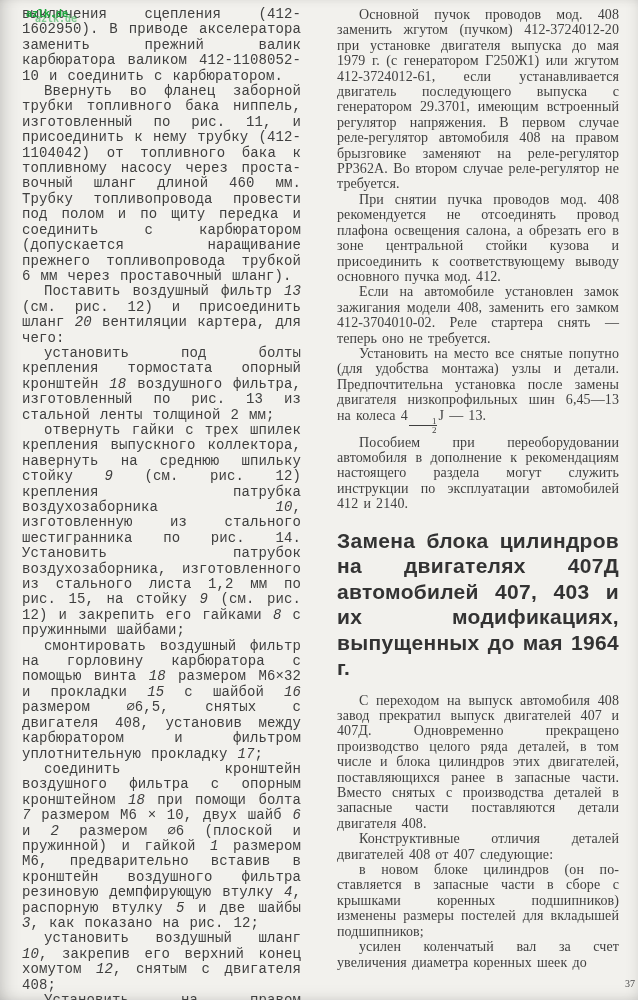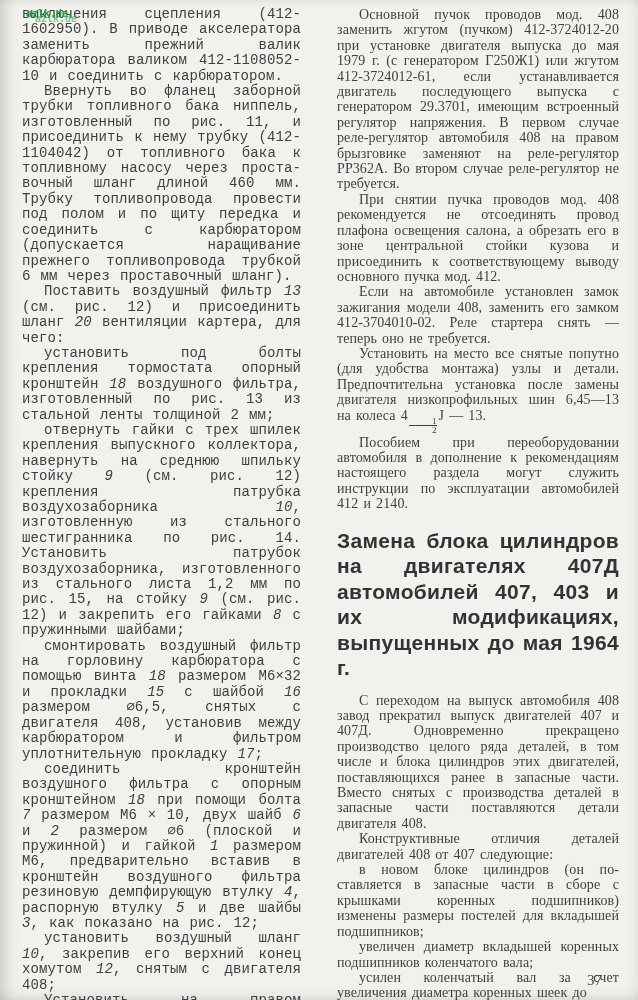--- a/index.html
+++ b/index.html
@@ -44,22 +44,22 @@
   .frac .den { border-top:1px solid currentColor; padding:0 1px; }
   .watermark {
     position:absolute; left:26px; top:8px;
     font-family:"DejaVu Sans Mono", monospace;
     font-size:10px; font-weight:bold;
     color: var(--watermark_green, #1ea83e);
     text-shadow: 9px 5px 0 rgba(30,168,62,0.55);
     z-index:2;
   }
   .page-number {
-    position:absolute; right:36px; bottom:11px;
-    font-size:15px; color:#4a4a4a;
+    position:absolute; right:3px; bottom:11px;
+    font-size:10px; color:#4a4a4a;
   }
 </style>
 </head>
 <body>
 
 <div class="page">
   <div class="watermark">azlk.de</div>
   <div class="col col-left">
       <p class="para">выключения сцепления (412-1602950). В приводе акселератора заменить преж­ний валик карбюратора валиком 412-1108052-10 и соединить с карбюра­тором.</p>
       <p class="para indent">Ввернуть во фланец заборной труб­ки топливного бака ниппель, изготов­ленный по рис. 11, и присоединить к не­му трубку (412-1104042) от топливного бака к топливному насосу через проста­вочный шланг длиной 460 мм. Трубку топливопровода провести под полом и по щиту передка и соединить с карбю­ратором (допускается наращивание прежнего топливопровода трубкой 6 мм через проставочный шланг).</p>
@@ -77,17 +77,16 @@
       <p class="para indent">Если на автомобиле установлен замок зажигания модели 408, заменить его замком 412-3704010-02. Реле старте­ра снять — теперь оно не требуется.</p>
       <p class="para indent">Установить на место все снятые попутно (для удобства монтажа) узлы и детали. Предпочтительна установка после замены двигателя низкопрофиль­ных шин 6,45—13 на колеса 4<span class="frac">
           <span class="num">1</span>
           <span class="den">2</span>
         </span>J — 13.</p>
       <p class="para indent">Пособием при переоборудовании автомобиля в дополнение к рекоменда­циям настоящего раздела могут слу­жить инструкции по эксплуатации авто­мобилей 412 и 2140.</p>
       <h2 class="heading">Замена блока цилиндров на двигателях 407Д автомобилей 407, 403 и их модификациях, выпущенных до мая 1964 г.</h2>
       <p class="para indent">С переходом на выпуск автомобиля 408 завод прекратил выпуск двигателей 407 и 407Д. Одновременно прекращено производство целого ряда деталей, в том числе и блока цилиндров этих двигателей, поставляющихся ранее в запасные части. Вместо снятых с про­изводства деталей в запасные части поставляются детали двигателя 408.</p>
       <p class="para indent">Конструктивные отличия деталей двигателей 408 от 407 следующие:</p>
       <p class="para indent">в новом блоке цилиндров (он по­ставляется в запасные части в сборе с крышками коренных подшипников) изменены размеры постелей для вкла­дышей подшипников;</p>
-      <p class="para indent">увеличен диаметр вкладышей ко­ренных подшипников коленчатого вала;</p>
       <p class="para indent">усилен коленчатый вал за счет увеличения диаметра коренных шеек до</p>
     </div>
   <div class="page-number">37</div>
 </div>
 
 </body></html>

